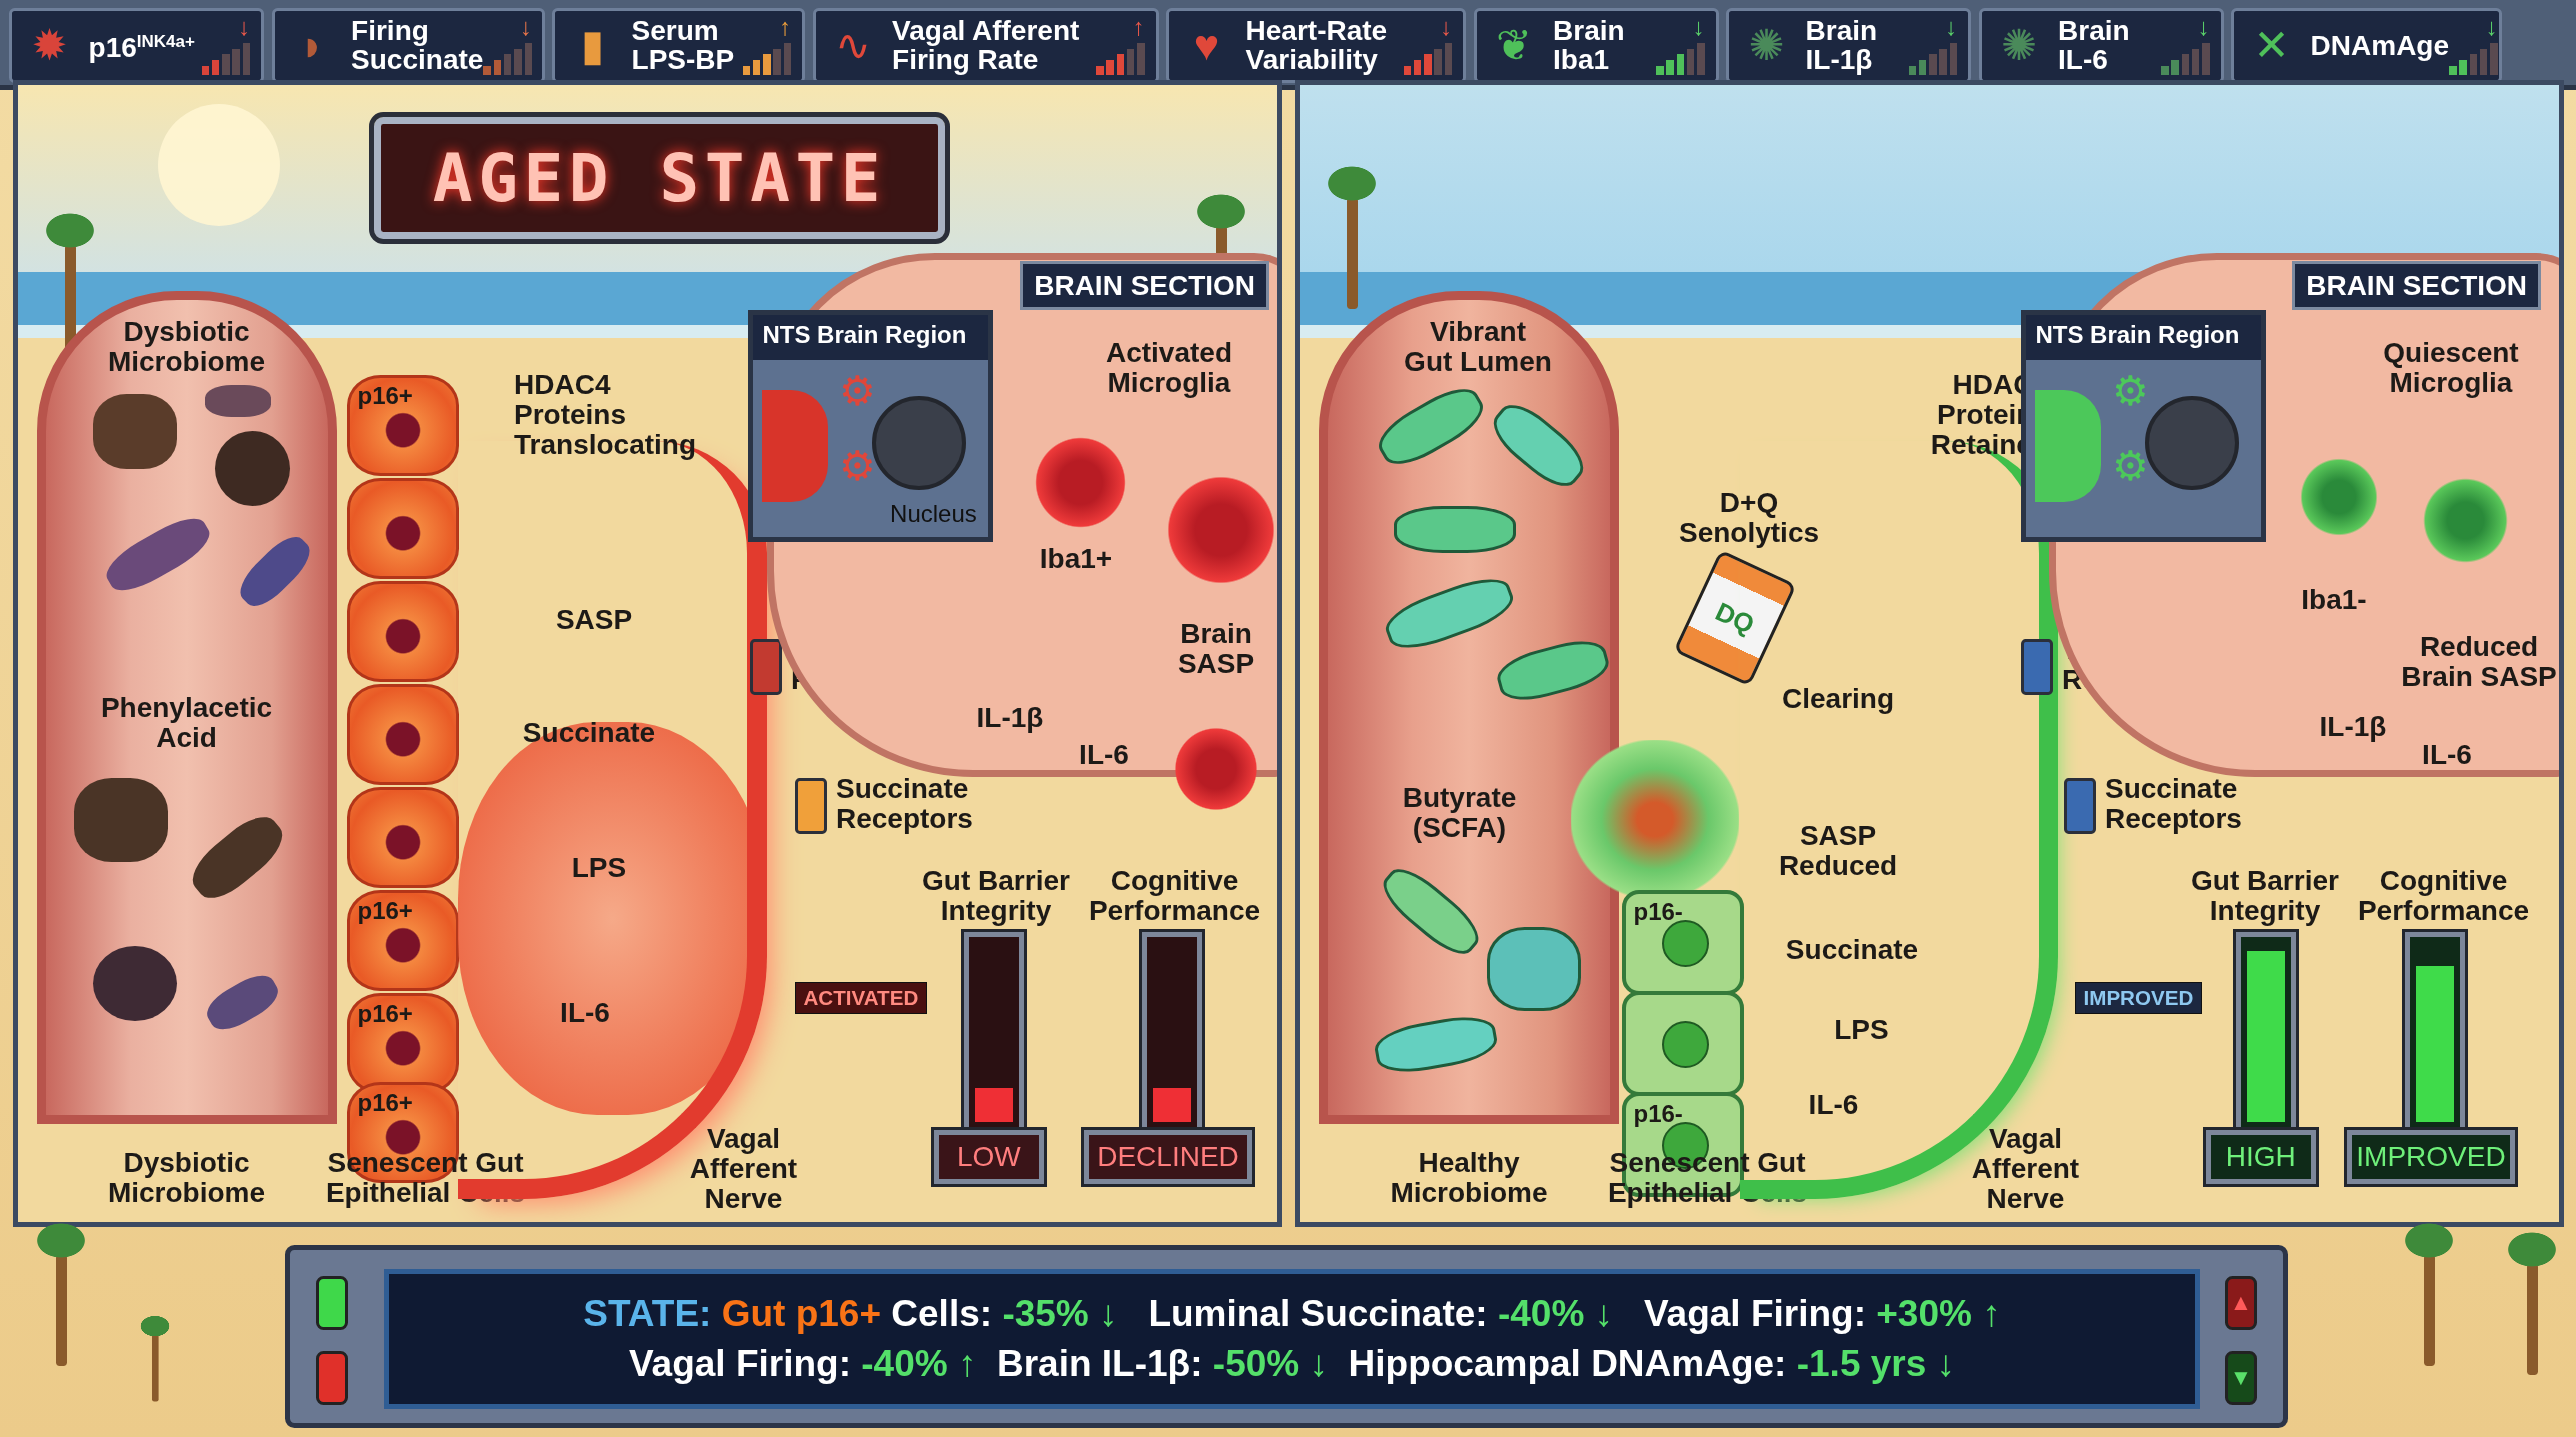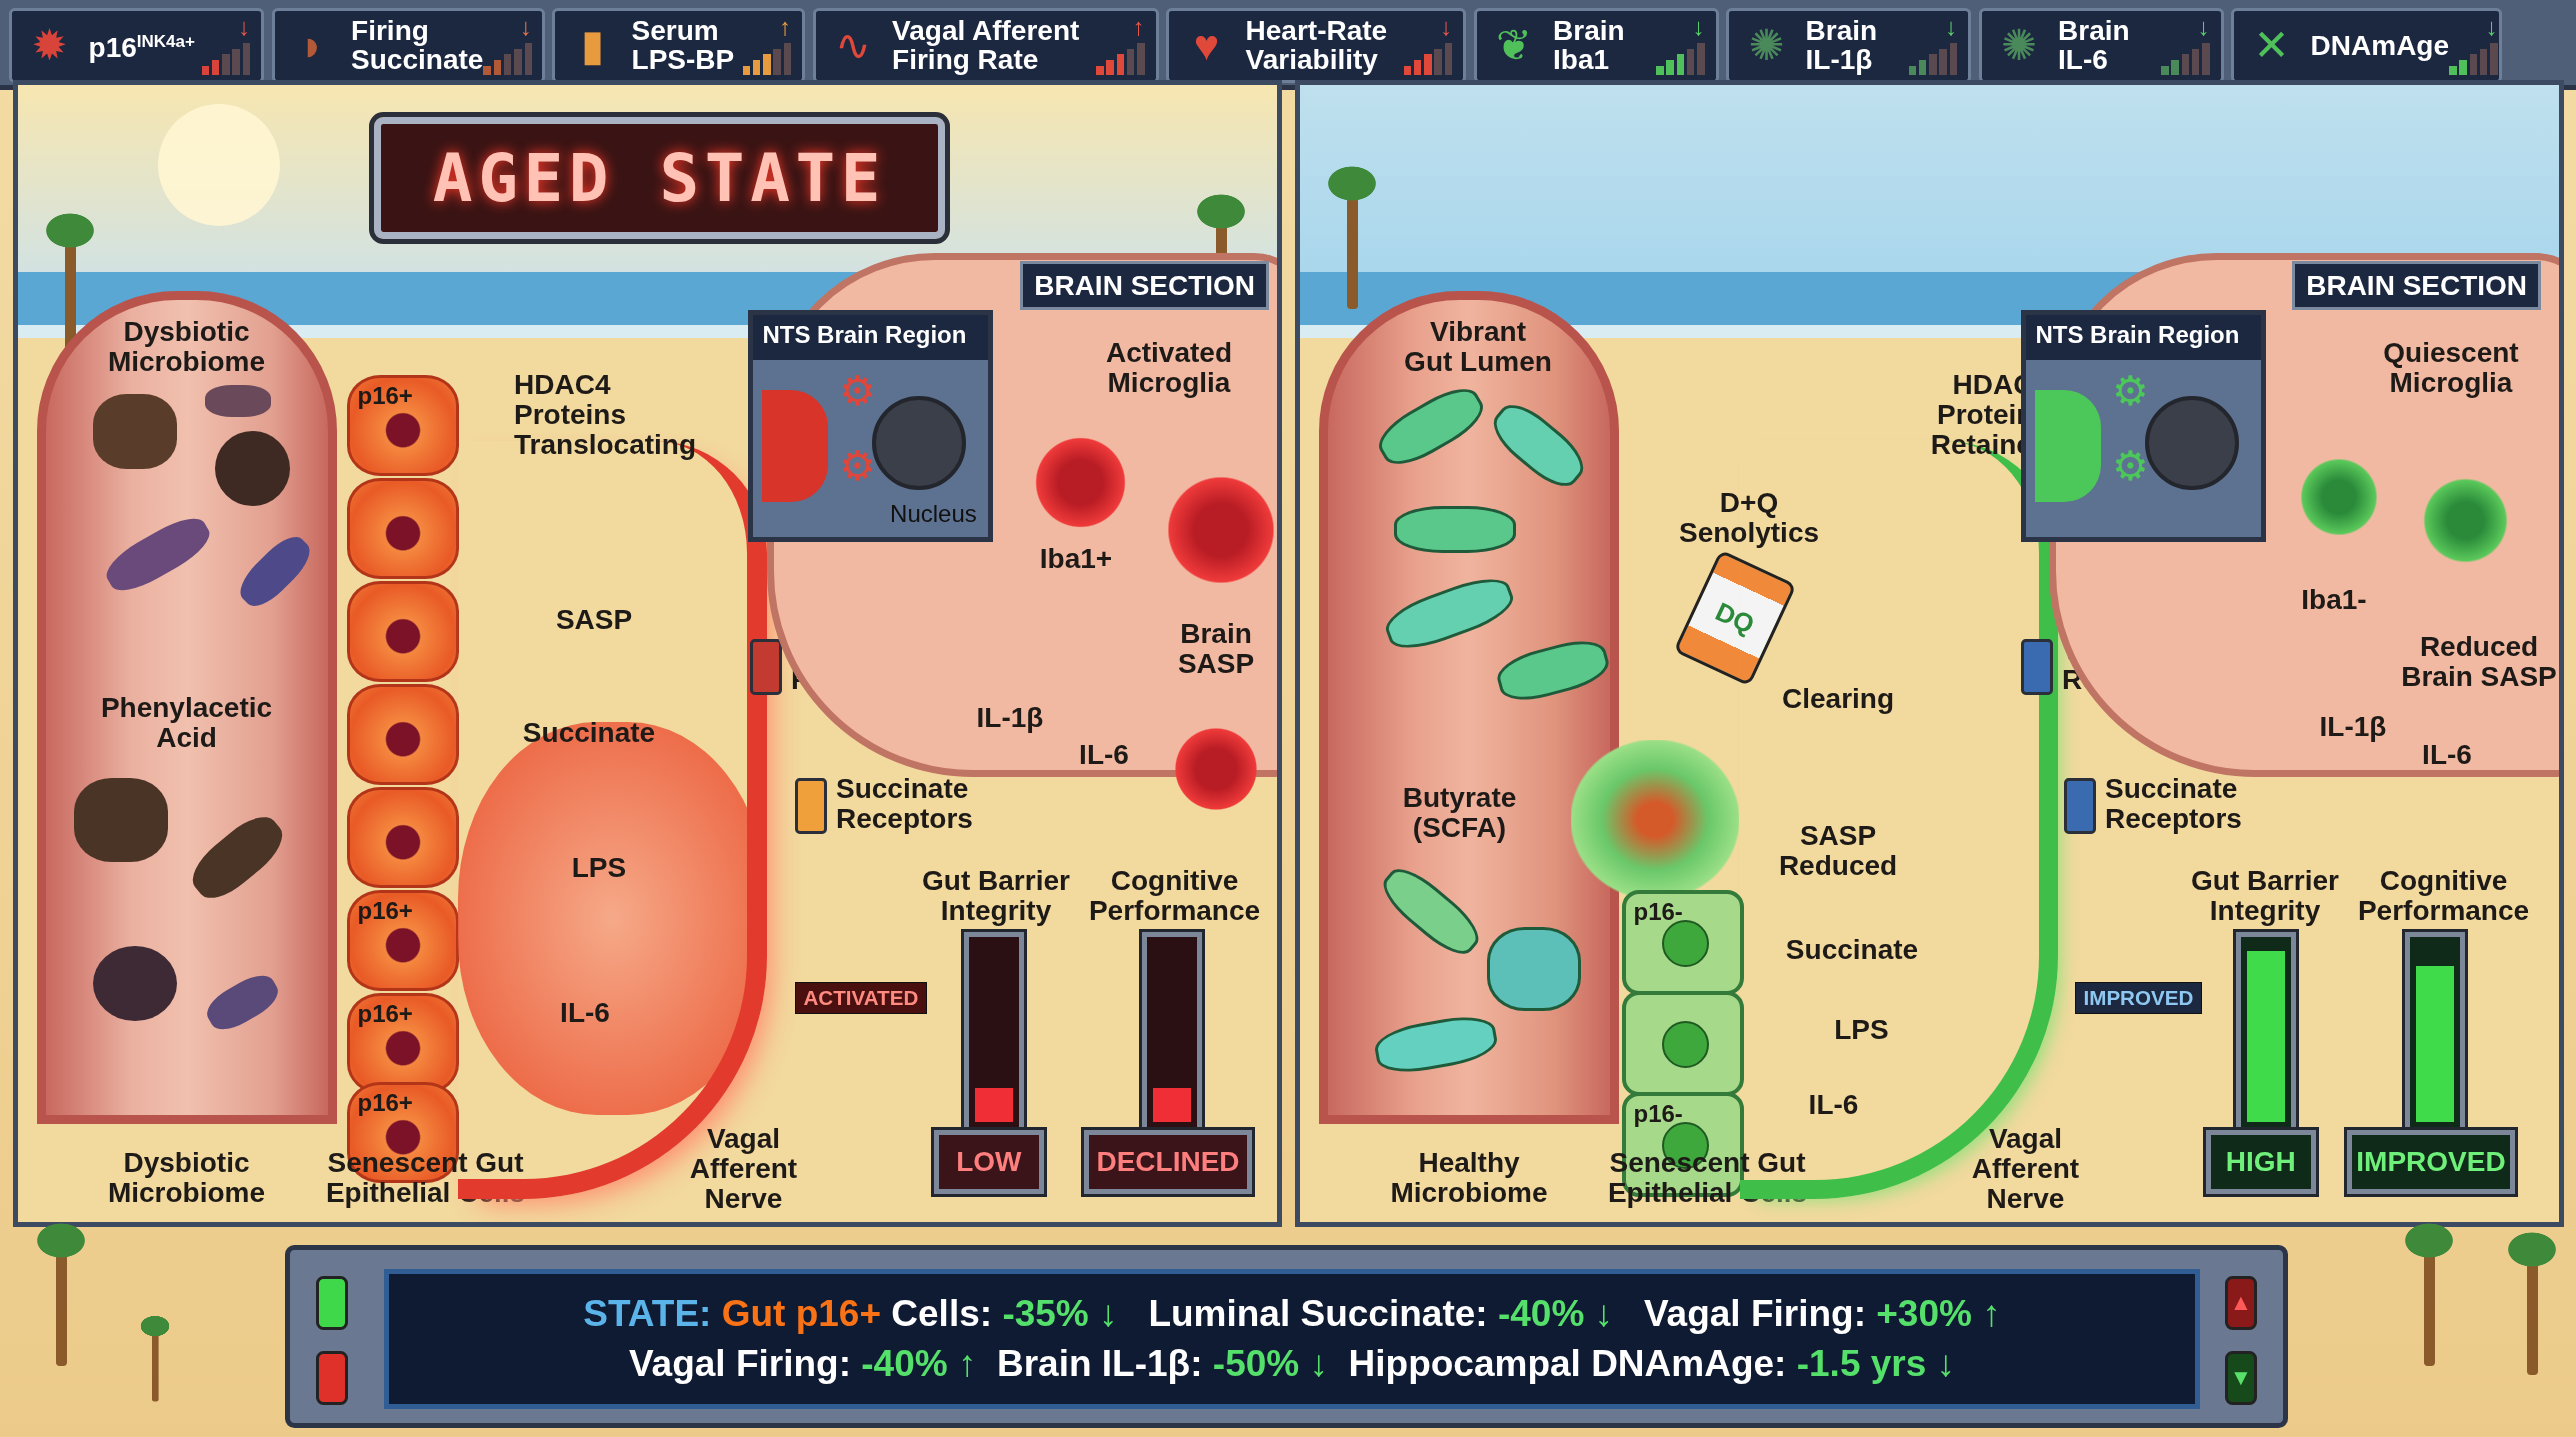--- a/index.html
+++ b/index.html
@@ -43,21 +43,21 @@
 .nts .hd{background:#1c2740;color:#fff;font-size:24px;font-weight:bold;padding:5.6px 9.4px;height:45px}
 .nts .nuc{position:absolute;right:22.5px;top:81px;width:94px;height:94px;border-radius:50%;background:#3a3f4a;border:4.7px solid #23262d}
 .nts .nuclbl{position:absolute;right:11.2px;bottom:9.4px;font-size:24px;font-weight:normal;color:#111}
 .gear{position:absolute;font-size:41px;line-height:41px}
 .microglia{position:absolute;border-radius:50%}
 .receptor{position:absolute;width:32px;height:56px;border:3.7px solid #2b2f3a;border-radius:4.7px}
 
 .meter{position:absolute;width:112px}
 .meter .tube{position:absolute;left:19px;top:0;width:60px;height:201px;border:5.6px solid #7d879a;background:#2a1012;outline:3.7px solid #22262e}
 .meter .fill{position:absolute;left:5.6px;right:5.6px;bottom:5.6px}
-.meter .cap{position:absolute;left:-11.2px;top:198px;height:64px;border:5.6px solid #7d879a;outline:3.7px solid #22262e;font-size:28px;font-weight:bold;display:flex;align-items:center;justify-content:center;padding:0 9.4px}
+.meter .cap{position:absolute;left:-11.2px;top:198px;height:54px;border:5.6px solid #7d879a;outline:3.7px solid #22262e;font-size:28px;font-weight:normal;display:flex;align-items:center;justify-content:center;padding:0 9.4px}
 .tag-status{position:absolute;font-size:20.6px;font-weight:bold;padding:2.8px 7.5px;border:1.9px solid #111}
 
 .statusbar{position:absolute;left:285px;top:1245px;width:2003px;height:183px;background:#6a7892;border:5.6px solid #2c3447;border-radius:9.4px}
 .status-inner{position:absolute;left:94px;top:19px;width:1816px;height:140px;background:#0f1a33;border:5.6px solid #2f5d94;display:flex;flex-direction:column;justify-content:center;align-items:center;gap:7.5px}
 .srow{font-size:37px;font-weight:bold;color:#fff;white-space:nowrap}
 .srow .g{color:#54e06a}
 .srow .b{color:#5ab4ea}
 .srow .p{color:#f97316}
 .led{position:absolute;width:32px;height:54px;border-radius:7.5px;border:3.7px solid #222}
 </style>

